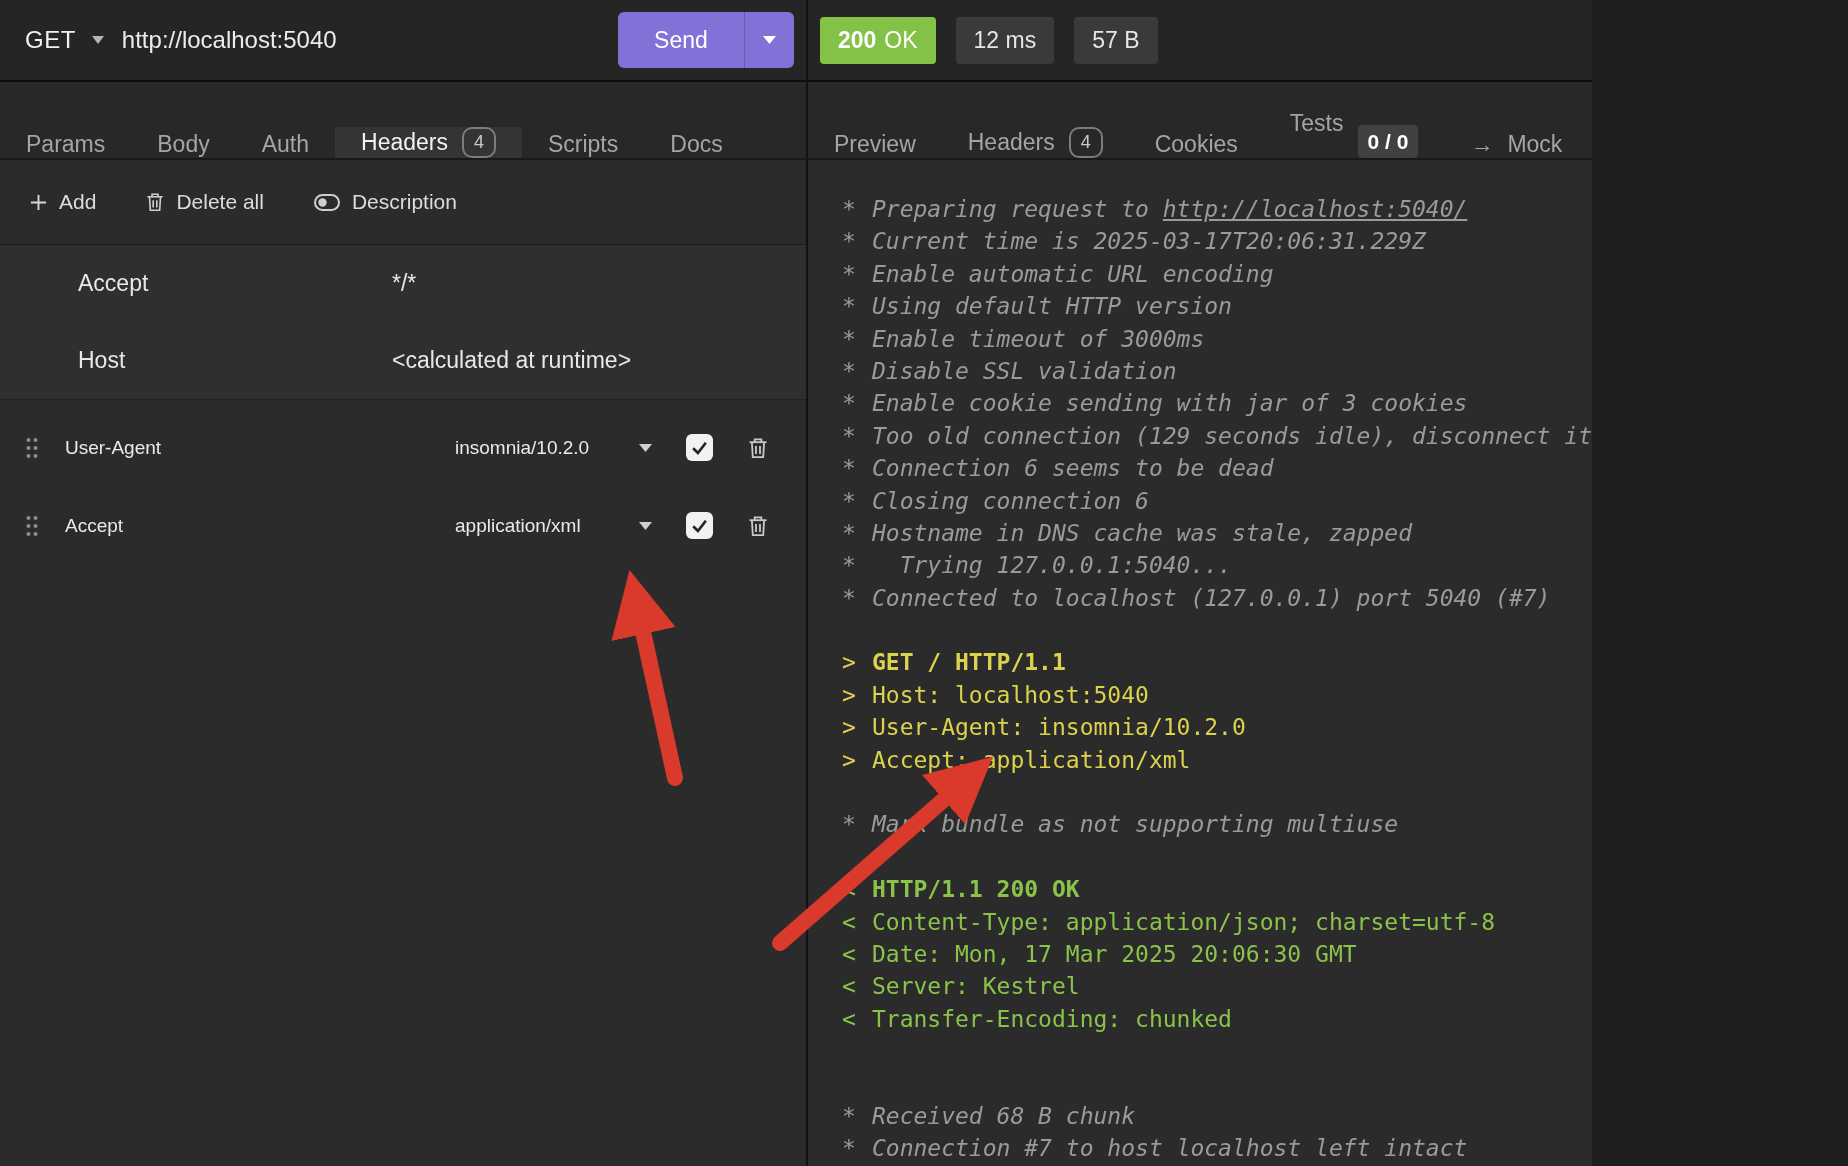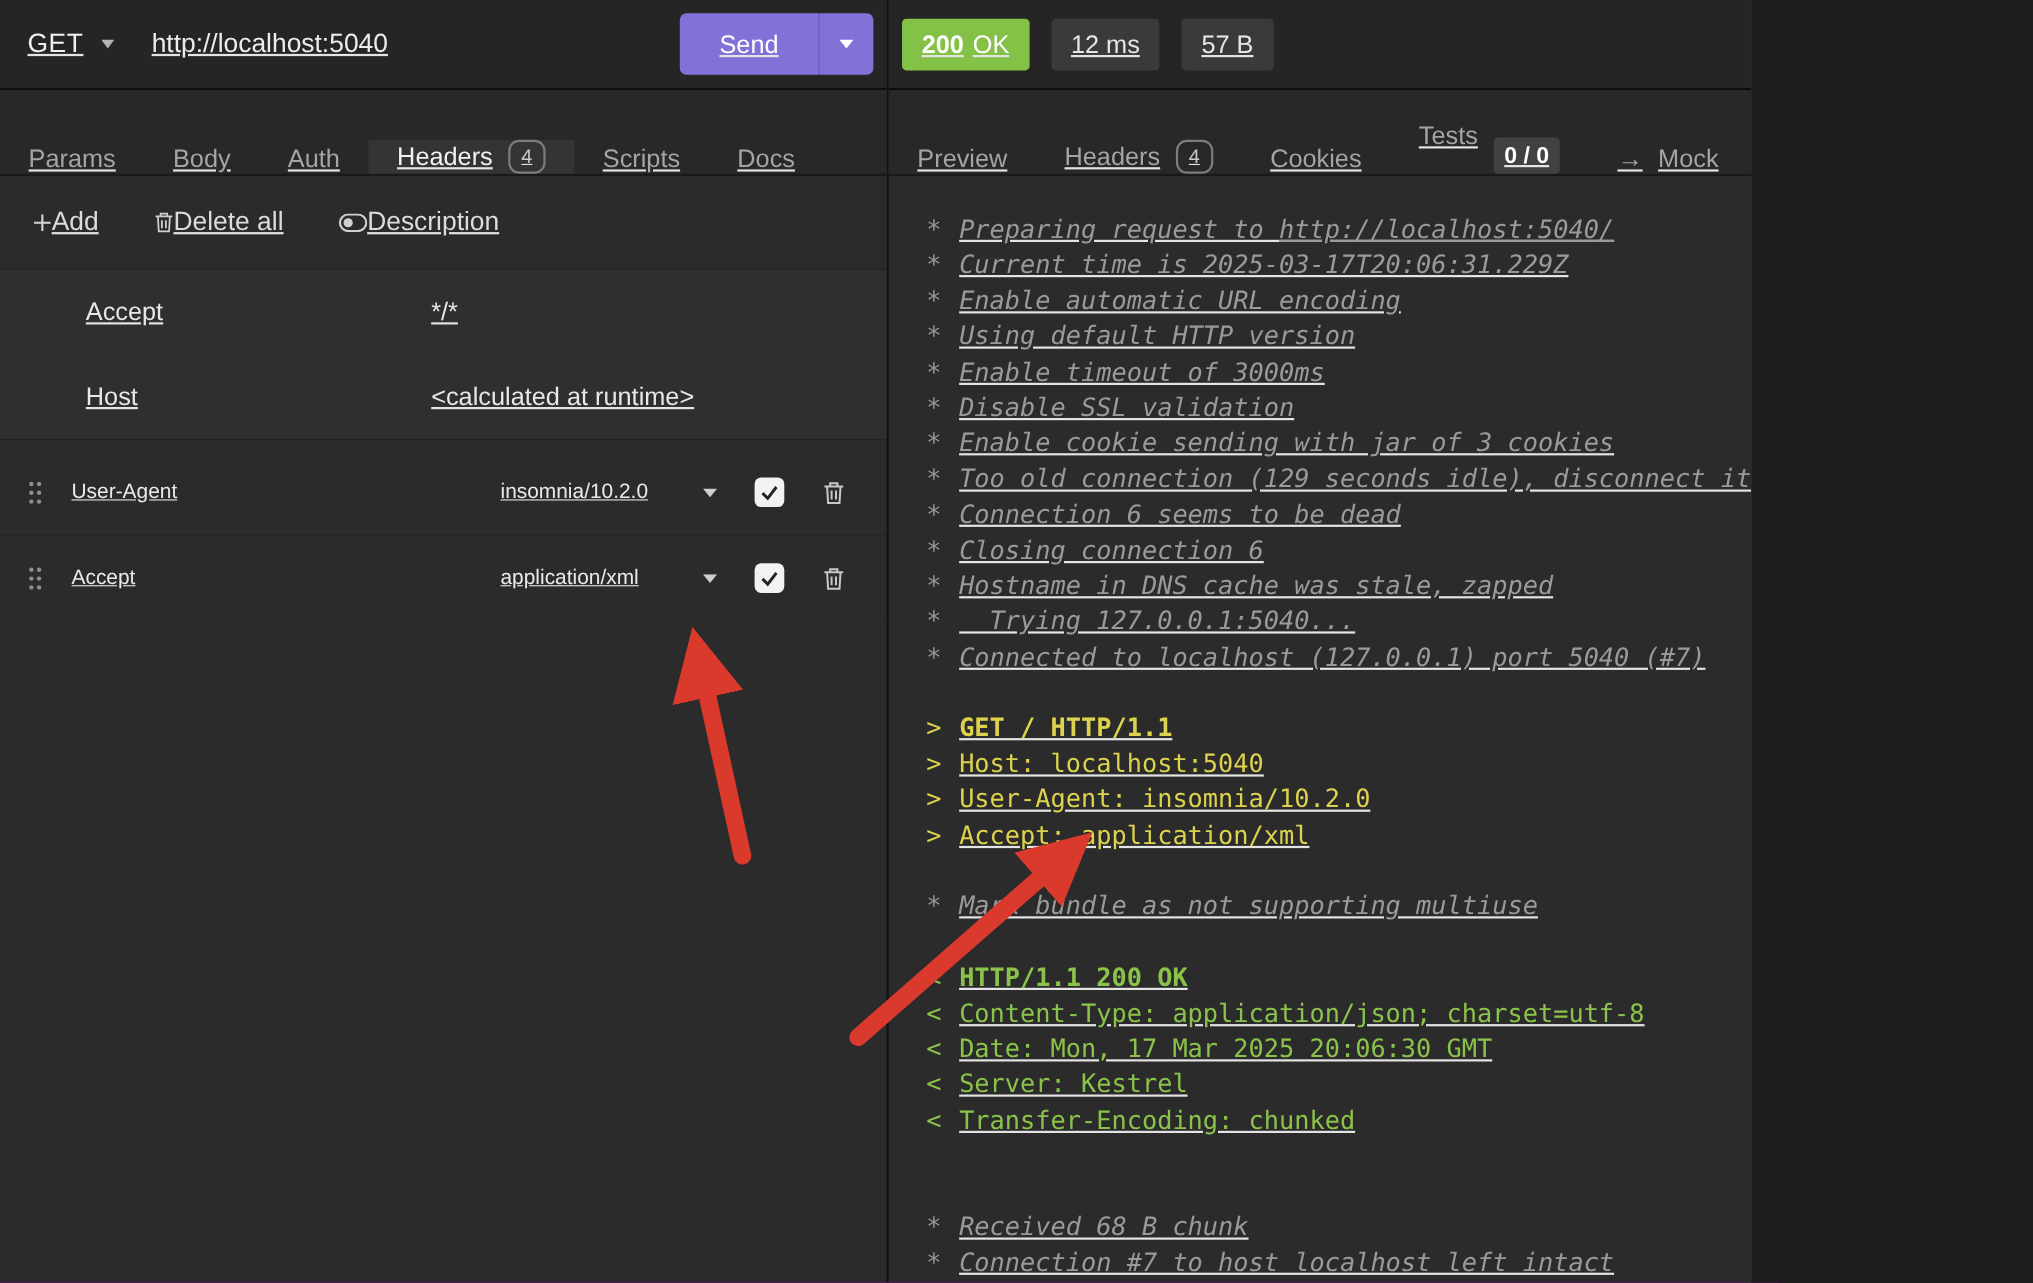--- a/index.html
+++ b/index.html
@@ -6,48 +6,48 @@
     --accent-purple:#8172d8;
     --status-green:#84c147;
     --tl-yellow:#ddd24d;
     --tl-green:#8bc34a;
     --tl-gray:#9a9a9a;
     --arrow-red:#d93a2b;
   }
   *{box-sizing:border-box;margin:0;padding:0;}
   html,body{background:#1e1e1e;}
   body{font-family:"Liberation Sans",sans-serif;}
-  .app{position:relative;width:1592px;height:1166px;background:#a21caf;display:flex;overflow:hidden;color:#e4e4e4;text-decoration:underline;}
+  .app{position:relative;width:1592px;height:1166px;background:#eab308;display:flex;overflow:hidden;color:#e4e4e4;}
   .left{width:1020px;border-right:2px solid #121212;display:flex;flex-direction:column;background:#2b2b2b;}
   .right{flex:1;display:flex;flex-direction:column;background:#2b2b2b;}
 
   
   .topbar{height:82px;flex:0 0 82px;background:#252525;border-bottom:2px solid #0d0d0d;display:flex;align-items:center;}
   .topbar.left-bar{padding:0 12px 0 25px;}
   .topbar.right-bar{padding-left:12px;gap:20px;}
   .method{font-size:24px;color:#f0f0f0;font-weight:500;letter-spacing:.5px;display:flex;align-items:center;gap:16px;cursor:pointer;}
-  .url{font-size:24px;color:#ececec;margin-left:34px;flex:1;white-space:nowrap;}
+  .url{font-size:24px;color:#ececec;margin-left:18px;flex:1;white-space:nowrap;}
   .send-btn{width:176px;height:56px;background:var(--accent-purple);border-radius:6px;display:flex;align-items:center;color:#fff;font-size:23px;cursor:pointer;}
   .send-label{flex:1;text-align:center;}
   .send-caret{width:50px;height:100%;display:flex;align-items:center;justify-content:center;border-left:1px solid rgba(0,0,0,.18);}
   .badge{height:47px;display:inline-flex;align-items:center;padding:0 18px;border-radius:4px;font-size:23px;background:#3a3a3a;color:#e6e6e6;white-space:nowrap;}
   .badge.status{background:var(--status-green);color:#fff;}
   .badge.status b{font-weight:bold;margin-right:8px;}
 
   
   .tabbar{height:78px;flex:0 0 78px;background:#282828;border-bottom:2px solid #191919;display:flex;align-items:flex-end;font-size:23px;color:#a5a5a5;}
   .tab{display:flex;align-items:center;gap:14px;padding:0 26px;cursor:pointer;white-space:nowrap;}
   .tab.active{background:#343434;color:#f2f2f2;}
   .tab-badge{border:2px solid #7c7c7c;border-radius:10px;padding:2px 10px;font-size:18px;color:#c9c9c9;line-height:1.3;}
   .tab-badge.solid{border:none;background:#414141;border-radius:4px;color:#fff;font-weight:bold;font-size:21px;padding:3px 10px;margin-top:35px;}
   .tab .arrow-glyph{font-size:23px;color:#a5a5a5;}
 
   
   .hdr-toolbar{height:85px;flex:0 0 85px;display:flex;align-items:center;padding-left:30px;gap:50px;border-bottom:1px solid #1e1e1e;background:#2b2b2b;}
-  .tool{display:flex;align-items:center;font-size:24px;color:#dcdcdc;cursor:pointer;}
+  .tool{display:flex;align-items:center;gap:12px;font-size:21px;color:#dcdcdc;cursor:pointer;}
 
   
   .ro-block{background:#2f2f2f;border-bottom:1px solid #222;margin-bottom:9px;}
   .ro-row{height:77px;display:flex;align-items:center;font-size:23px;color:#e8e8e8;}
   .ro-name{width:392px;padding-left:78px;}
   .ro-value{flex:1;}
 
   
   .hd-row{height:78px;display:flex;align-items:center;font-size:19px;color:#eaeaea;border-bottom:1px solid #262626;padding-left:25px;padding-right:18px;}
   .hd-handle{width:40px;display:flex;align-items:center;cursor:grab;}

